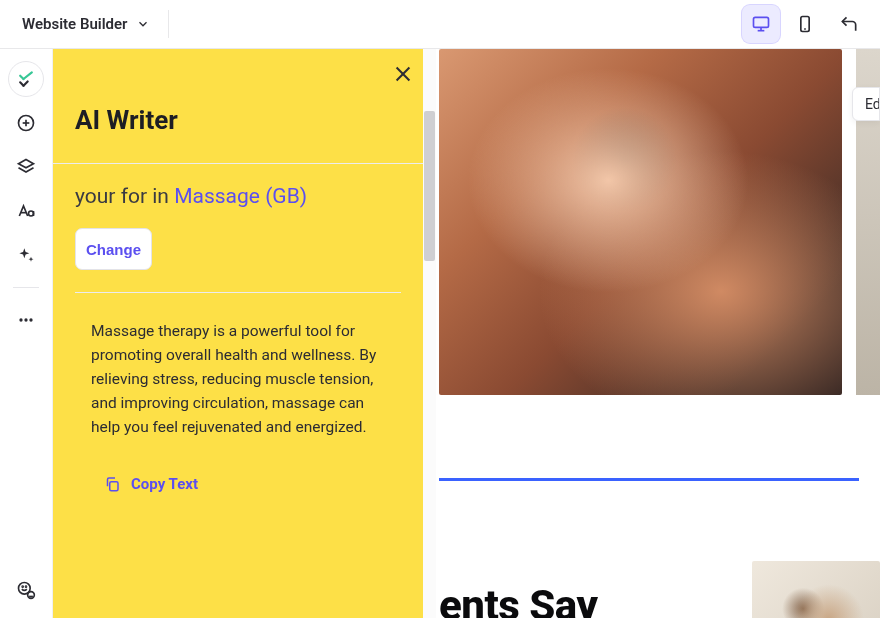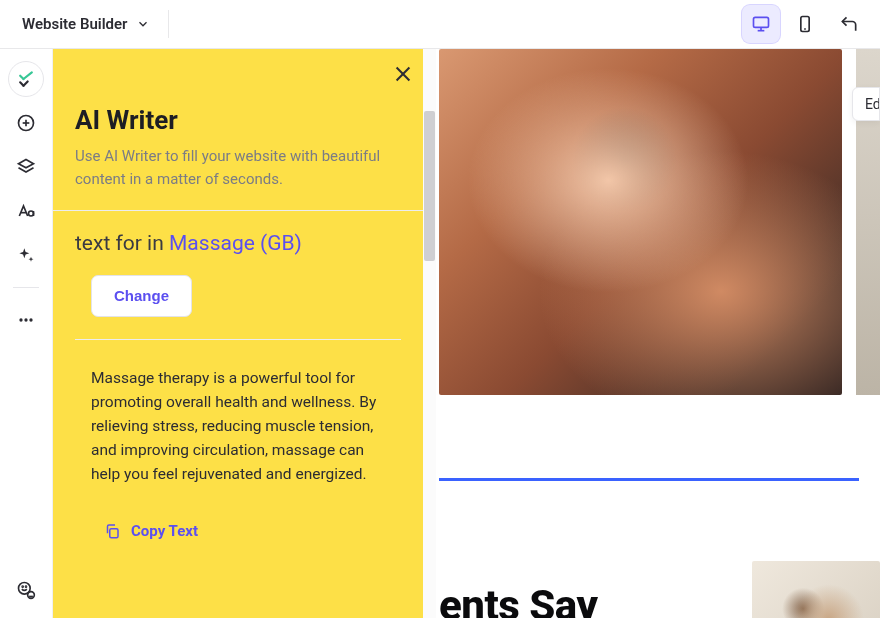--- a/index.html
+++ b/index.html
@@ -27,21 +27,21 @@
     .panel-scrollbar { width: 13px; background: #fbfbfb; position: relative; }
     .panel-scrollbar-thumb { position: absolute; left: 1px; top: 62px; width: 11px; height: 150px; background: #cfcfd2; border-radius: 2px; }
     .panel-close { position: absolute; right: 22px; top: 14px; cursor: pointer; color: #2c2c33; z-index: 2; }
     .panel-close svg { width: 22px; height: 22px; stroke-width: 2.2; }
     .panel-head { padding: 56px 22px 18px; border-bottom: 1px solid #ececef; }
     .panel-title { font-size: 26px; font-weight: 700; color: #1d1e24; margin-bottom: 10px; }
     .panel-desc { font-size: 15px; line-height: 1.55; color: #7b7c85; }
     .panel-body { padding: 20px 22px 30px; }
     .lang-line { font-size: 21px; color: #3a3a42; margin-bottom: 20px; }
     .lang-line .lang { color: #5b4ff0; }
-    .btn-outline { display: inline-flex; align-items: center; justify-content: center; height: 42px; padding: 0 22px; border: 1px solid #e3e3e8; border-radius: 7px; background: #fff; color: #5b4ff0; font-size: 15px; font-weight: 600; cursor: pointer; margin-left: 16px; }
+    .btn-outline { display: inline-flex; align-items: center; justify-content: center; height: 42px; padding: 0 10px; border: 1px solid #e3e3e8; border-radius: 7px; background: #fff; color: #5b4ff0; font-size: 15px; font-weight: 600; cursor: pointer; }
     .gen-card { margin-top: 22px; border-top: 1px solid #ececef; padding: 26px 16px 0; }
     .gen-text { font-size: 15.5px; line-height: 1.55; color: #2c2c33; }
     .copy-row { margin-top: 28px; }
     .copy-btn { display: inline-flex; align-items: center; gap: 10px; padding: 8px 12px; color: #5b4ff0; font-size: 15px; font-weight: 700; cursor: pointer; }
     .copy-btn svg { width: 18px; height: 18px; }
 
     .canvas { flex: 1; position: relative; background: #fff; overflow: hidden; }
     .preview-row { display: flex; gap: 14px; padding: 0 0 0 3px; }
     .preview-img { width: 405px; height: 346px; background: linear-gradient(135deg,#d99871 0%, #b46a46 30%, #8a4a32 55%, #3b2a25 85%); border-radius: 2px; position: relative; overflow: hidden; }
     .preview-img::after { content:""; position:absolute; inset:0; background: radial-gradient(ellipse 200px 160px at 42% 38%, #f2c6a8 0%, rgba(242,198,168,0) 70%), radial-gradient(circle 70px at 46% 32%, #6b4b3a 0%, rgba(0,0,0,0) 75%), radial-gradient(ellipse 260px 200px at 70% 70%, #d08a63 0%, rgba(208,138,99,0) 70%); }
@@ -149,25 +149,24 @@
   <div class="panel">
     <div class="panel-close">
       <svg viewBox="0 0 24 24" fill="none" stroke="currentColor">
           <line x1="5" y1="5" x2="19" y2="19"></line>
           <line x1="19" y1="5" x2="5" y2="19"></line>
         </svg>
     </div>
     <div class="panel-inner">
       <div class="panel-head">
         <div class="panel-title">AI Writer</div>
-        <div class="panel-desc">Use AI Writer to fill your website with beautiful content in a matter of seconds.</div>
       </div>
       <div class="panel-body">
         <div class="lang-line">
-          <span>text for in </span><span class="lang">Massage (GB)</span>
+          <span>your for in </span><span class="lang">Massage (GB)</span>
         </div>
         <button class="btn-outline">Change</button>
         <div class="gen-card">
           <div class="gen-text">Massage therapy is a powerful tool for promoting overall health and wellness. By relieving stress, reducing muscle tension, and improving circulation, massage can help you feel rejuvenated and energized.</div>
           <div class="copy-row">
             <div class="copy-btn">
               <svg viewBox="0 0 24 24" fill="none" stroke="currentColor" stroke-width="2">
                   <rect x="9" y="9" width="11" height="12" rx="2"></rect>
                   <path d="M6 15 L6 6 a2 2 0 0 1 2 -2 L16 4"></path>
                 </svg>

